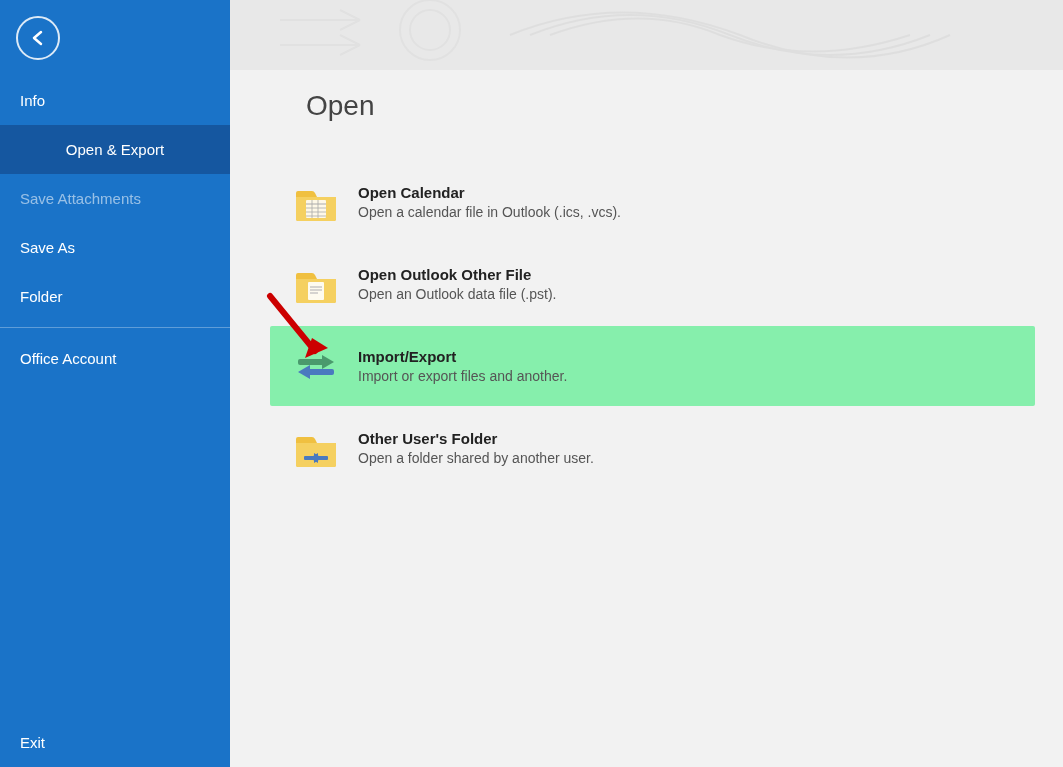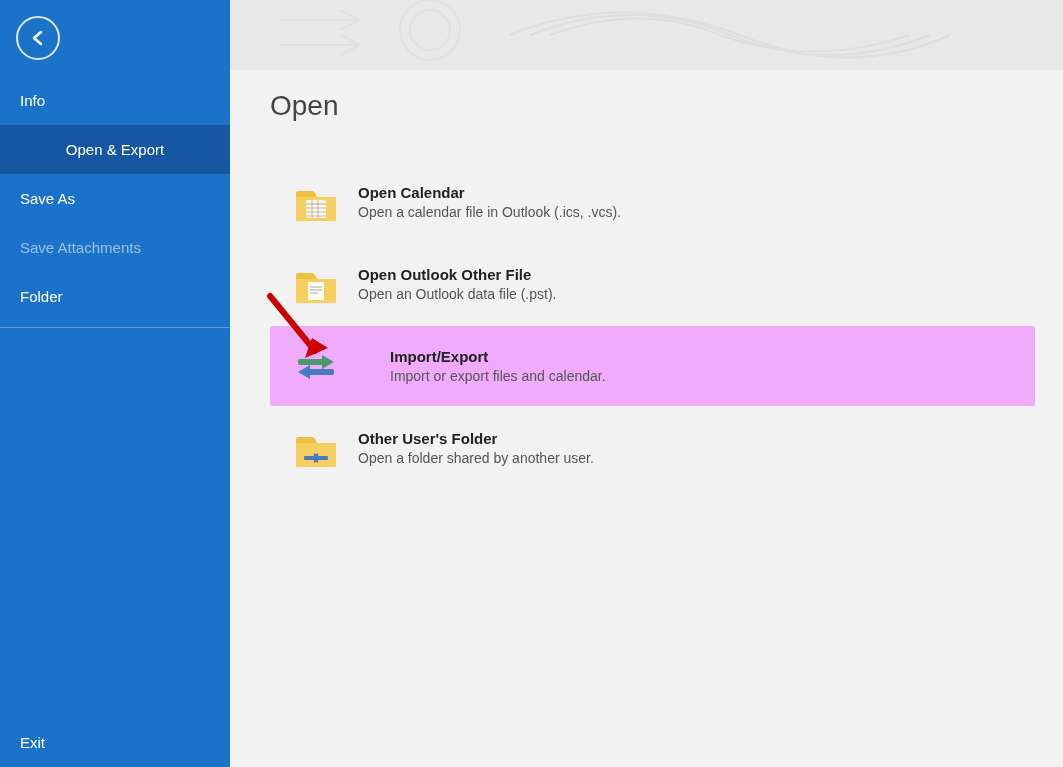--- a/index.html
+++ b/index.html
@@ -94,20 +94,21 @@
 
     .header-pattern svg {
       position: absolute;
       top: -10px;
       left: 0;
       opacity: 0.3;
     }
 
     .page-title-area {
       padding: 20px 40px 20px 40px;
+      margin-left: 36px;
     }
 
     .page-title {
       font-size: 28px;
       font-weight: 300;
       color: #444;
       margin-bottom: 20px;
     }
 
     
@@ -118,22 +119,21 @@
     .open-item {
       display: flex;
       align-items: center;
       padding: 16px 20px;
       cursor: pointer;
       border-radius: 2px;
       margin-bottom: 2px;
     }
 
     .open-item.selected {
-      background: #f0abfc;
-      gap: 32px;
+      background: #86efac;
     }
 
     .open-item-icon {
       width: 52px;
       min-width: 52px;
       height: 48px;
       display: flex;
       align-items: center;
       justify-content: center;
       margin-right: 16px;
@@ -162,32 +162,35 @@
       </svg>
     </div>
   </div>
 
   <div class="nav-item">
     <span>Info</span>
   </div>
   <div class="nav-item active">
     <span>Open &amp; Export</span>
   </div>
-  <div class="nav-item">
-    <span>Save As</span>
-  </div>
   <div class="nav-item disabled">
     <span>Save Attachments</span>
   </div>
   <div class="nav-item">
+    <span>Save As</span>
+  </div>
+  <div class="nav-item">
     <span>Folder</span>
   </div>
 
   <hr class="nav-divider">
 
+  <div class="nav-item">
+    <span>Office Account</span>
+  </div>
   <div class="nav-spacer"></div>
   <div class="nav-item">
     <span>Exit</span>
   </div>
 </div>
 
 <div class="main-content">
 
   <div class="header-pattern">
     <svg width="830" height="90" viewBox="0 0 830 90">
@@ -270,21 +273,21 @@
             </g>
 
             <g fill="#4a7abf">
               <rect x="14" y="24" width="26" height="6" rx="2"></rect>
               <polygon points="16,20 4,27 16,34"></polygon>
             </g>
           </svg>
         </div>
         <div class="open-item-text">
           <h3>Import/Export</h3>
-          <p>Import or export files and calendar.</p>
+          <p>Import or export files and another.</p>
         </div>
       </div>
     </div>
 
     <div class="open-item">
       <div class="open-item-icon">
         <svg width="44" height="42" viewBox="0 0 44 42">
 
           <path d="M2,12 Q2,10 4,10 L18,10 Q20,10 21,12 L23,16 L40,16 Q42,16 42,18 L42,38 Q42,40 40,40 L4,40 Q2,40 2,38 Z" fill="#f0c040"></path>
           <path d="M2,16 L42,16 L42,38 Q42,40 40,40 L4,40 Q2,40 2,38 Z" fill="#f5d060"></path>

